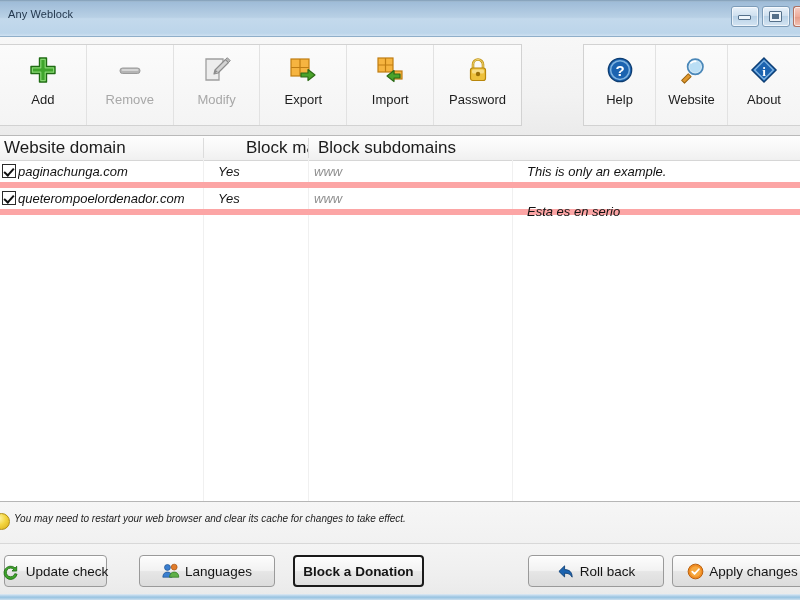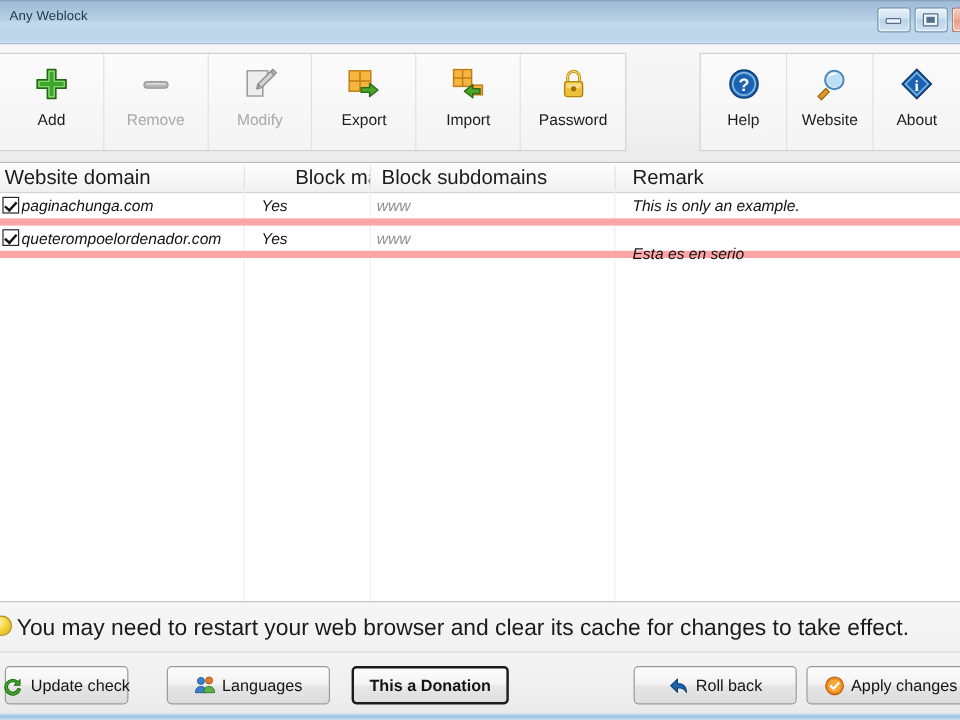--- a/index.html
+++ b/index.html
@@ -248,23 +248,24 @@
     height: 17px;
     border-radius: 50%;
     background: radial-gradient(circle at 35% 30%, #fdf3a8 0%, #f4d640 45%, #d9ac17 100%);
     border: 1px solid #b08e12;
     box-sizing: border-box;
   }
   .status-text {
     position: absolute;
     left: 14px;
     top: 11px;
-    font-size: 19px;
+    font-size: 10px;
     color: #1b1b1b;
     white-space: nowrap;
+    font-style: italic;
   }
 
   
   .buttonbar {
     position: relative;
     flex: 0 0 auto;
     height: 56px;
     background: linear-gradient(to bottom, #f4f4f4 0%, #efefef 55%, #e9e9e9 100%);
   }
   .btn {
@@ -446,24 +447,20 @@
       <div class="th" style="left:0; width:203px;">
         <span>Website domain</span>
       </div>
       <div class="th" style="left:203px; width:105px;padding-left:32px;">
         <span class="divider"></span>
         <span style="margin-left:11px;">Block main</span>
       </div>
       <div class="th" style="left:308px; width:204px;">
         <span class="divider"></span>
         <span style="margin-left:6px;">Block subdomains</span>
-      </div>
-      <div class="th" style="left:512px; right:0;">
-        <span class="divider"></span>
-        <span style="margin-left:11px;">Remark</span>
       </div>
     </div>
 
     <div class="col-grid-line" style="left:203px;"></div>
     <div class="col-grid-line" style="left:308px;"></div>
     <div class="col-grid-line" style="left:512px;"></div>
 
     <div class="tbody">
 
       <div class="trow">
@@ -507,21 +504,21 @@
           <circle cx="6" cy="5" r="3.3" fill="#3a7fd0" stroke="#23558f" stroke-width="0.8"></circle>
           <path d="M0.8 16 c0 -4 2.4 -5.8 5.2 -5.8 s5.2 1.8 5.2 5.8 z" fill="#3a7fd0" stroke="#23558f" stroke-width="0.8"></path>
           <circle cx="13.6" cy="4.6" r="3.3" fill="#e07b2a" stroke="#a7520e" stroke-width="0.8"></circle>
           <path d="M8.4 16 c0 -4 2.4 -5.8 5.2 -5.8 s5.2 1.8 5.2 5.8 z" fill="#5fb048" stroke="#2f7520" stroke-width="0.8"></path>
         </svg>
       </span>
       <span>Languages</span>
     </div>
 
     <div class="btn default-btn" style="left:293px; width:131px;">
-      <span>This a Donation</span>
+      <span>Block a Donation</span>
     </div>
 
     <div class="btn" style="left:528px; width:136px;">
       <span class="bico">
         <svg width="18" height="17" viewBox="0 0 18 18">
           <path d="M7.5 3 v4 c5 0 8 2.5 8 8 c-1.6 -3.2 -4.2 -4.2 -8 -4.2 v4 l-6 -5.9 z" fill="#1b63b0" stroke="#0d3c70" stroke-width="0.9" stroke-linejoin="round"></path>
         </svg>
       </span>
       <span>Roll back</span>
     </div>

